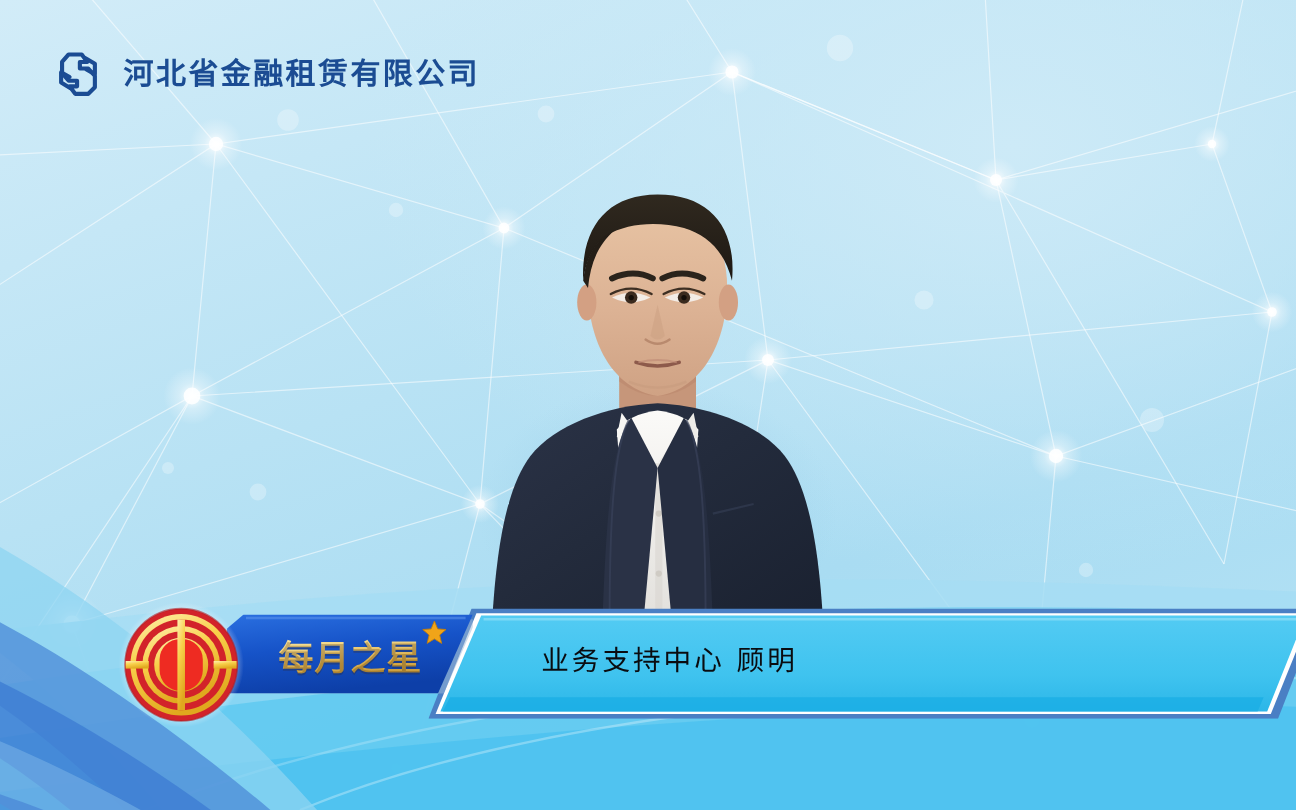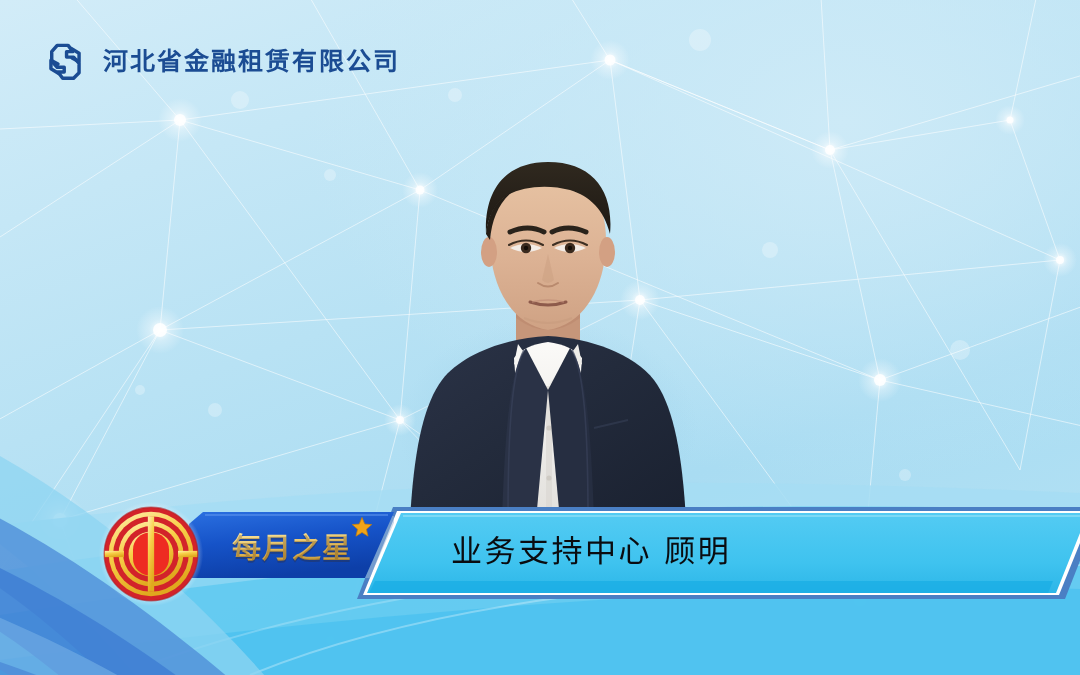--- a/index.html
+++ b/index.html
@@ -49,21 +49,21 @@
     background:linear-gradient(175deg,#fdf3cf 0%,#f3d98a 34%,#d9ad4c 62%,#b98d33 100%);
     -webkit-background-clip:text;background-clip:text;color:transparent;
     text-shadow:0 2px 0 rgba(60,30,0,.25);
     white-space:nowrap;
   }
   .name-bar{position:absolute;left:336px;top:21px;width:744px;height:92px;z-index:2;}
   .name-text{
     position:absolute;left:430px;top:36px;height:52px;z-index:6;
     display:flex;align-items:center;
     font-family:"DejaVu Sans","Liberation Sans",sans-serif;
-    font-size:31px;font-weight:500;color:#0a0c10;letter-spacing:2.5px;
+    font-size:23px;font-weight:500;color:#0a0c10;letter-spacing:2.5px;
     white-space:nowrap;
   }
 </style>
 </head>
 <body>
 
 <div id="stage">
 
   <div class="bg-base"></div>
 

